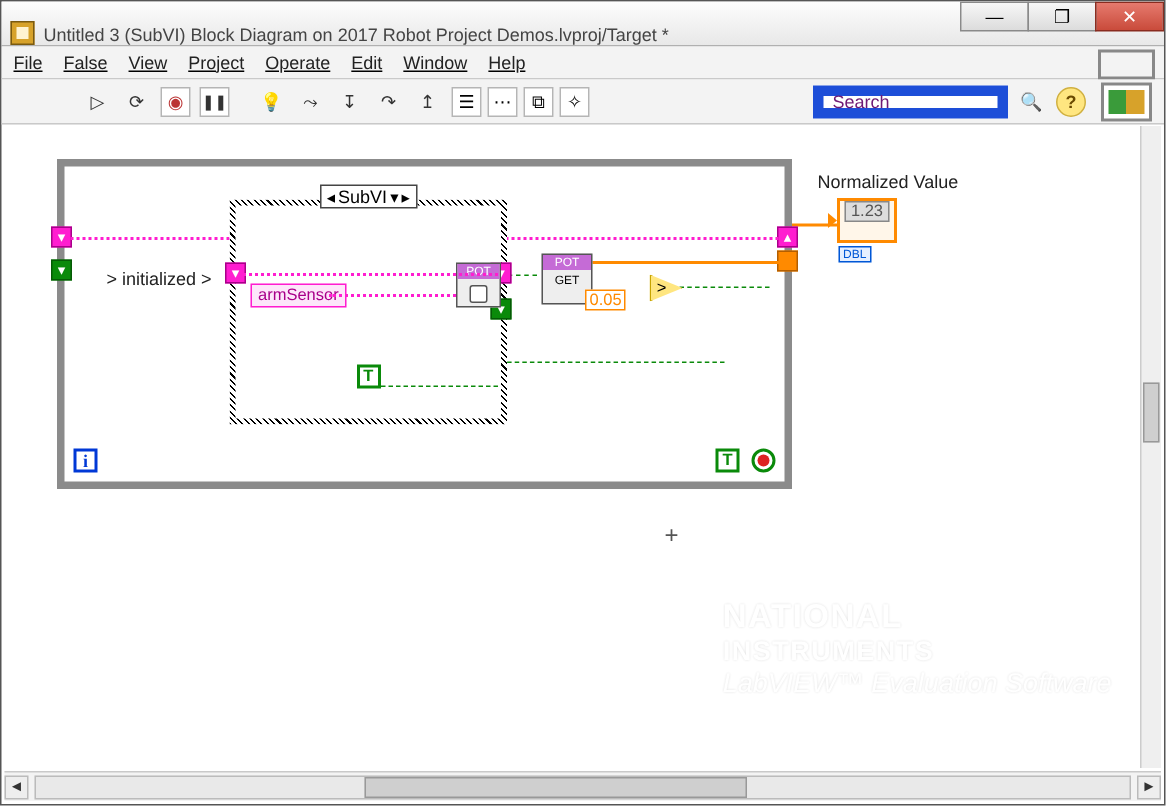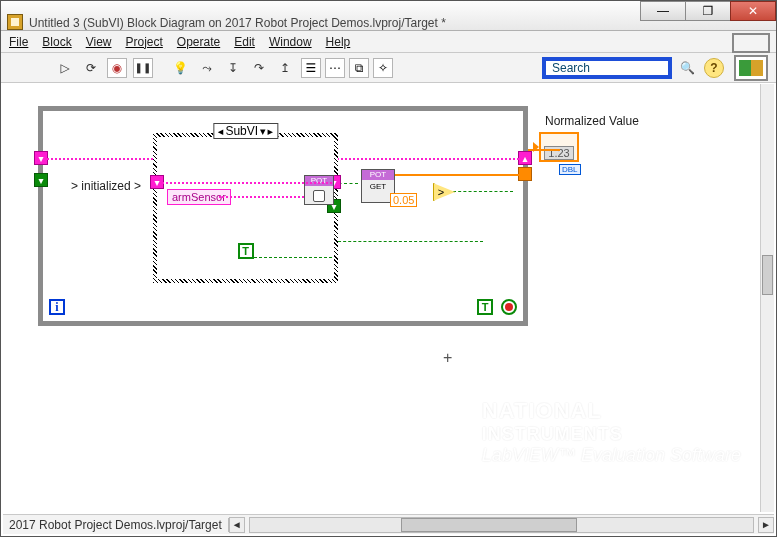--- a/index.html
+++ b/index.html
@@ -92,22 +92,22 @@
     border: 1px solid #999;
     background:#fff;
     display:flex;align-items:center;justify-content:space-between;
     padding: 0 4px;
   }
   .fontsel::after{content:"▾"; color:#444;}
   .toolgroup{display:flex;gap:4px;}
   .searchbox{
     margin-left:auto;
     height:22px;width:130px;
-    border:4px solid #1d4ed8;background:#fff;
-    display:flex;align-items:center;padding:0 6px;color:#0c4a6e;
+    border:7px solid #1d4ed8;background:#fff;
+    display:flex;align-items:center;padding:0 6px;color:#701a75;
   }
   .searchicon{width:20px;height:20px;display:flex;align-items:center;justify-content:center;}
   .searchicon::before{content:"🔍";}
   .helpicon{width:20px;height:20px;border:1px solid #d0b040;border-radius:50%;background:#ffe680;display:flex;align-items:center;justify-content:center;color:#6a4a00;font-weight:bold;}
   .vi-icon{
     width:34px;height:26px;border:2px solid #888;background:#fff;position:relative;margin-left:4px;
   }
   .vi-icon::before{content:"";position:absolute;inset:3px;background:linear-gradient(90deg,#3a9b3a 50%,#d7a22a 50%);}
   
   .canvas {
@@ -211,23 +211,23 @@
   }
   .cmp{
     position:absolute;left:390px;top:72px;width:22px;height:18px;
     background:#ffe680;border:1px solid #c7a400;
     clip-path:polygon(0 0,100% 50%,0 100%);
     display:flex;align-items:center;justify-content:center;font-size:11px;padding-right:6px;
   }
   
   .normlabel{position:absolute;left:542px;top:30px;color:#222;}
   .indicator{
-    position:absolute;left:536px;top:48px;
+    position:absolute;left:555px;top:48px;
     width:40px;height:30px;border:2px solid #ff8a00;background:#fff6e9;
-    display:flex;align-items:flex-end;justify-content:center;
+    display:flex;align-items:flex-start;justify-content:center;
   }
   .indicator .inner{
     border:1px solid #888;background:#ddd;padding:0 3px;font-size:11px;color:#555;
   }
   .indicator .caret{position:absolute;left:-8px;top:8px;width:0;height:0;border-top:5px solid transparent;border-bottom:5px solid transparent;border-left:6px solid #ff8a00;}
   .dbltag{position:absolute;left:556px;top:80px;font-size:8px;color:#0057d6;border:1px solid #0057d6;background:#e5efff;padding:0 2px;}
   
   .wire{position:absolute;}
   .wire.pink{border-top:2px dotted #ff1dd0;}
   .wire.green{border-top:1px dashed #0a8a0a;}
@@ -264,21 +264,21 @@
   <div class="title">Untitled 3 (SubVI) Block Diagram on 2017 Robot Project Demos.lvproj/Target *</div>
   <div class="winbtns">
     <div class="winbtn">—</div>
     <div class="winbtn">❐</div>
     <div class="winbtn close">✕</div>
   </div>
 </div>
 
 <div class="menubar">
   <span>File</span>
-  <span>Block</span>
+  <span>False</span>
   <span>View</span>
   <span>Project</span>
   <span>Operate</span>
   <span>Edit</span>
   <span>Window</span>
   <span>Help</span>
 </div>
 
 <div class="toolbar">
   <div style="width:40px"></div>
@@ -383,19 +383,18 @@
     <div class="l2">INSTRUMENTS</div>
     <div class="l3">LabVIEW™ Evaluation Software</div>
   </div>
 </div>
 
 <div class="vscroll">
   <div class="vthumb"></div>
 </div>
 
 <div class="statusbar">
-  <div class="path">2017 Robot Project Demos.lvproj/Target</div>
   <div class="sarrow">◄</div>
   <div class="hscroll">
     <div class="thumb"></div>
   </div>
   <div class="sarrow">►</div>
 </div>
 
 </body></html>

